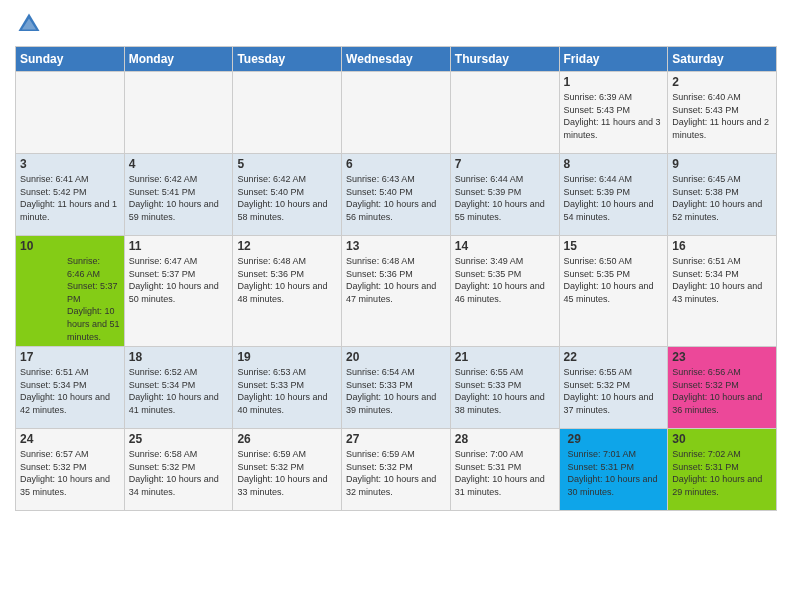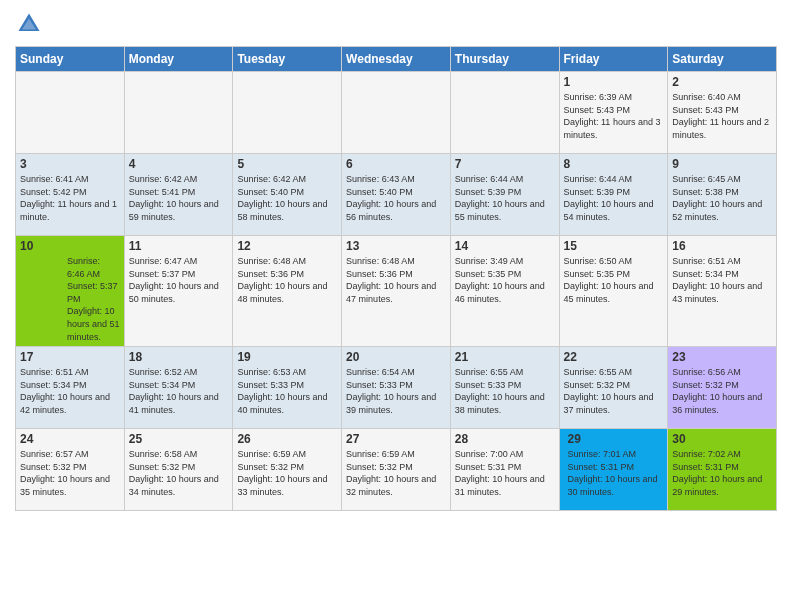--- a/index.html
+++ b/index.html
@@ -265,21 +265,21 @@
             <div class="day-info" style="white-space: pre-line;">Sunrise: 6:55 AM
 Sunset: 5:33 PM
 Daylight: 10 hours and 38 minutes.</div>
           </td>
           <td style="background-color: rgb(221, 231, 240);">
             <span class="day-num">22</span>
             <div class="day-info" style="white-space: pre-line;">Sunrise: 6:55 AM
 Sunset: 5:32 PM
 Daylight: 10 hours and 37 minutes.</div>
           </td>
-          <td style="background-color: #c4b5fd;">
+          <td style="background-color: #ec4899;">
             <span class="day-num">23</span>
             <div class="day-info" style="white-space: pre-line;">Sunrise: 6:56 AM
 Sunset: 5:32 PM
 Daylight: 10 hours and 36 minutes.</div>
           </td>
         </tr>
         <tr>
           <td style="background-color: rgb(245, 245, 245);">
             <span class="day-num">24</span>
             <div class="day-info" style="white-space: pre-line;">Sunrise: 6:57 AM

